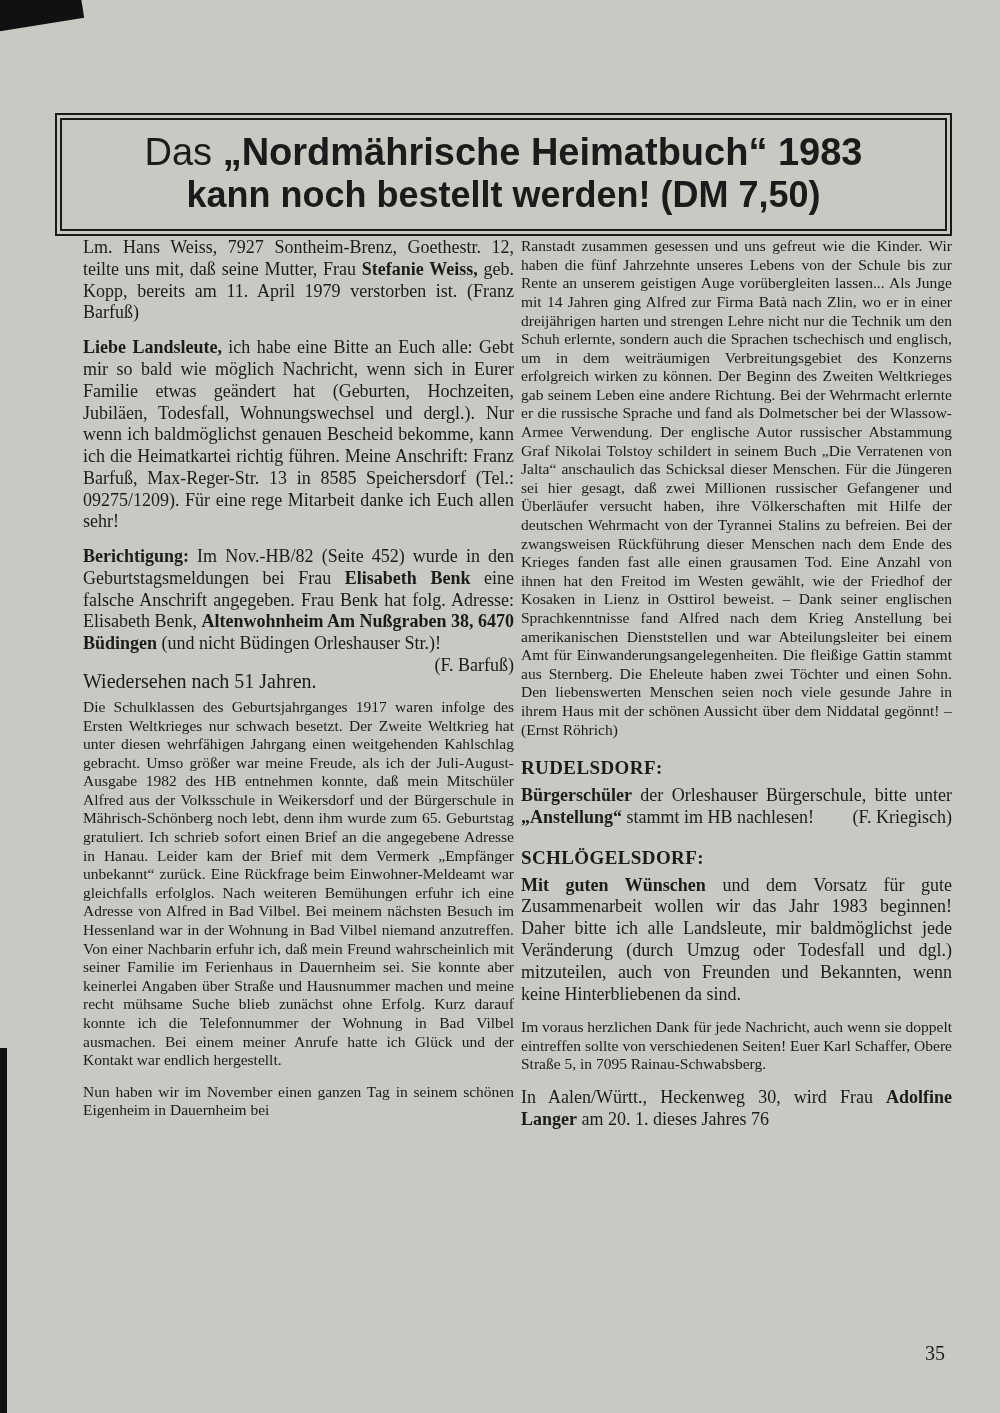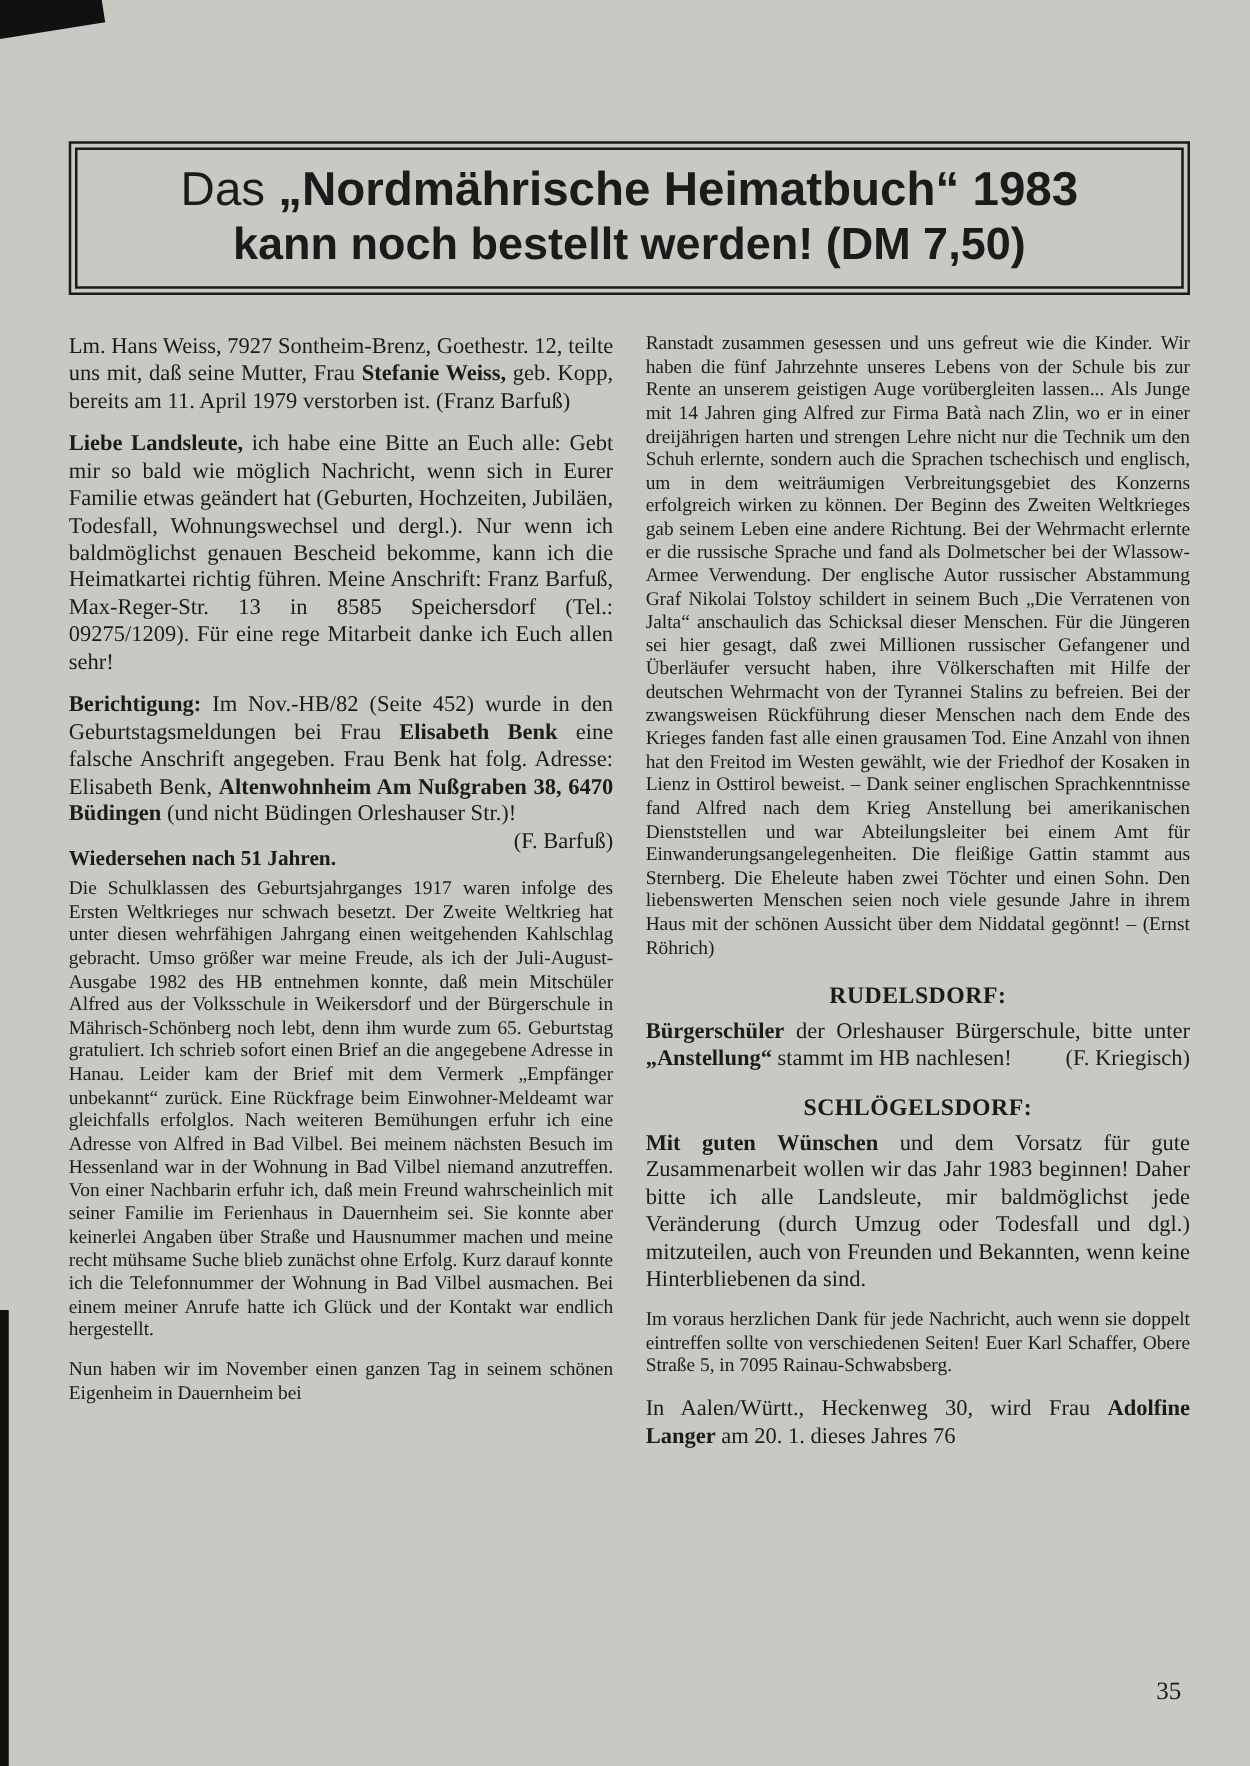--- a/index.html
+++ b/index.html
@@ -17,37 +17,37 @@
   .artifact { background:#111; position:absolute; }
   .artifact-top { left:-20px; top:-10px; width:102px; height:36px; transform:rotate(-9deg); }
   .artifact-left { left:0; top:1048px; width:7px; height:365px; }
 
   
   .header-box {
     border:7px double #1a1a1a;
     text-align:center;
     font-family:"Liberation Sans", sans-serif;
     padding:10px 6px 14px;
-    margin-bottom:30px;
+    margin-bottom:1px;
   }
   .title-line1 { font-size:38px; line-height:1.18; white-space:nowrap; }
   .title-line2 { font-size:36px; line-height:1.12; font-weight:700; }
 
   
-  .columns { display:flex; gap:26px; align-items:flex-start; }
+  .columns { display:flex; gap:7px; align-items:flex-start;margin-left:28px; }
   .col { flex:1 1 0; min-width:0; }
 
   .para { text-align:justify; font-size:18px; line-height:1.21; margin-bottom:13px; }
   .small { font-size:15.5px; line-height:1.2; }
   .cont { margin-bottom:0; }
   .b { font-weight:700; }
   .sig { float:right; padding-left:10px; }
 
-  .sub-heading { font-size:17px; font-weight:700; margin:15px 0 5px; }
-  .place-heading { font-size:19px; font-weight:700; margin:18px 0 6px; letter-spacing:0.4px;text-align:center; }
+  .sub-heading { font-size:20px; font-weight:400; margin:15px 0 5px; }
+  .place-heading { font-size:19px; font-weight:700; margin:18px 0 6px; letter-spacing:0.4px; }
 
   .page-number { position:absolute; top:1342px; right:55px; font-size:20px; }
 </style>
 </head>
 <body>
 
 <div class="page">
 
   <div class="artifact artifact-top"></div>
   <div class="artifact artifact-left"></div>

